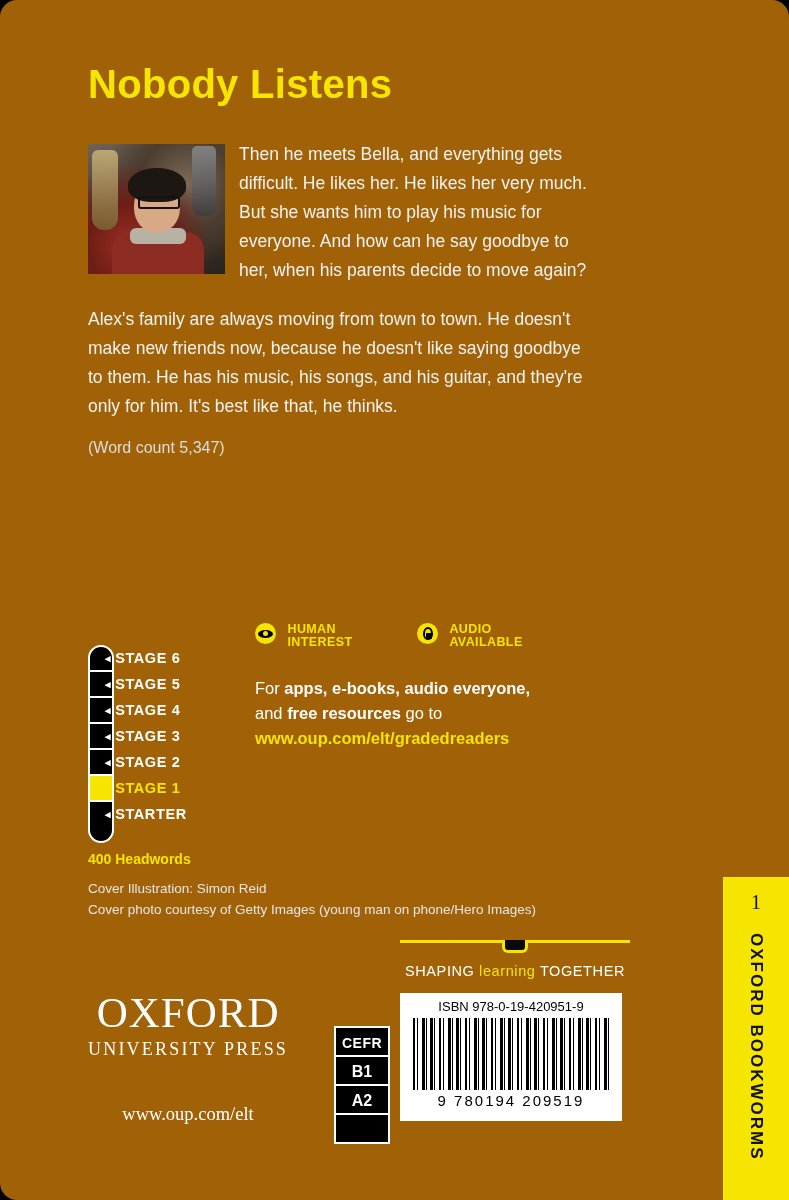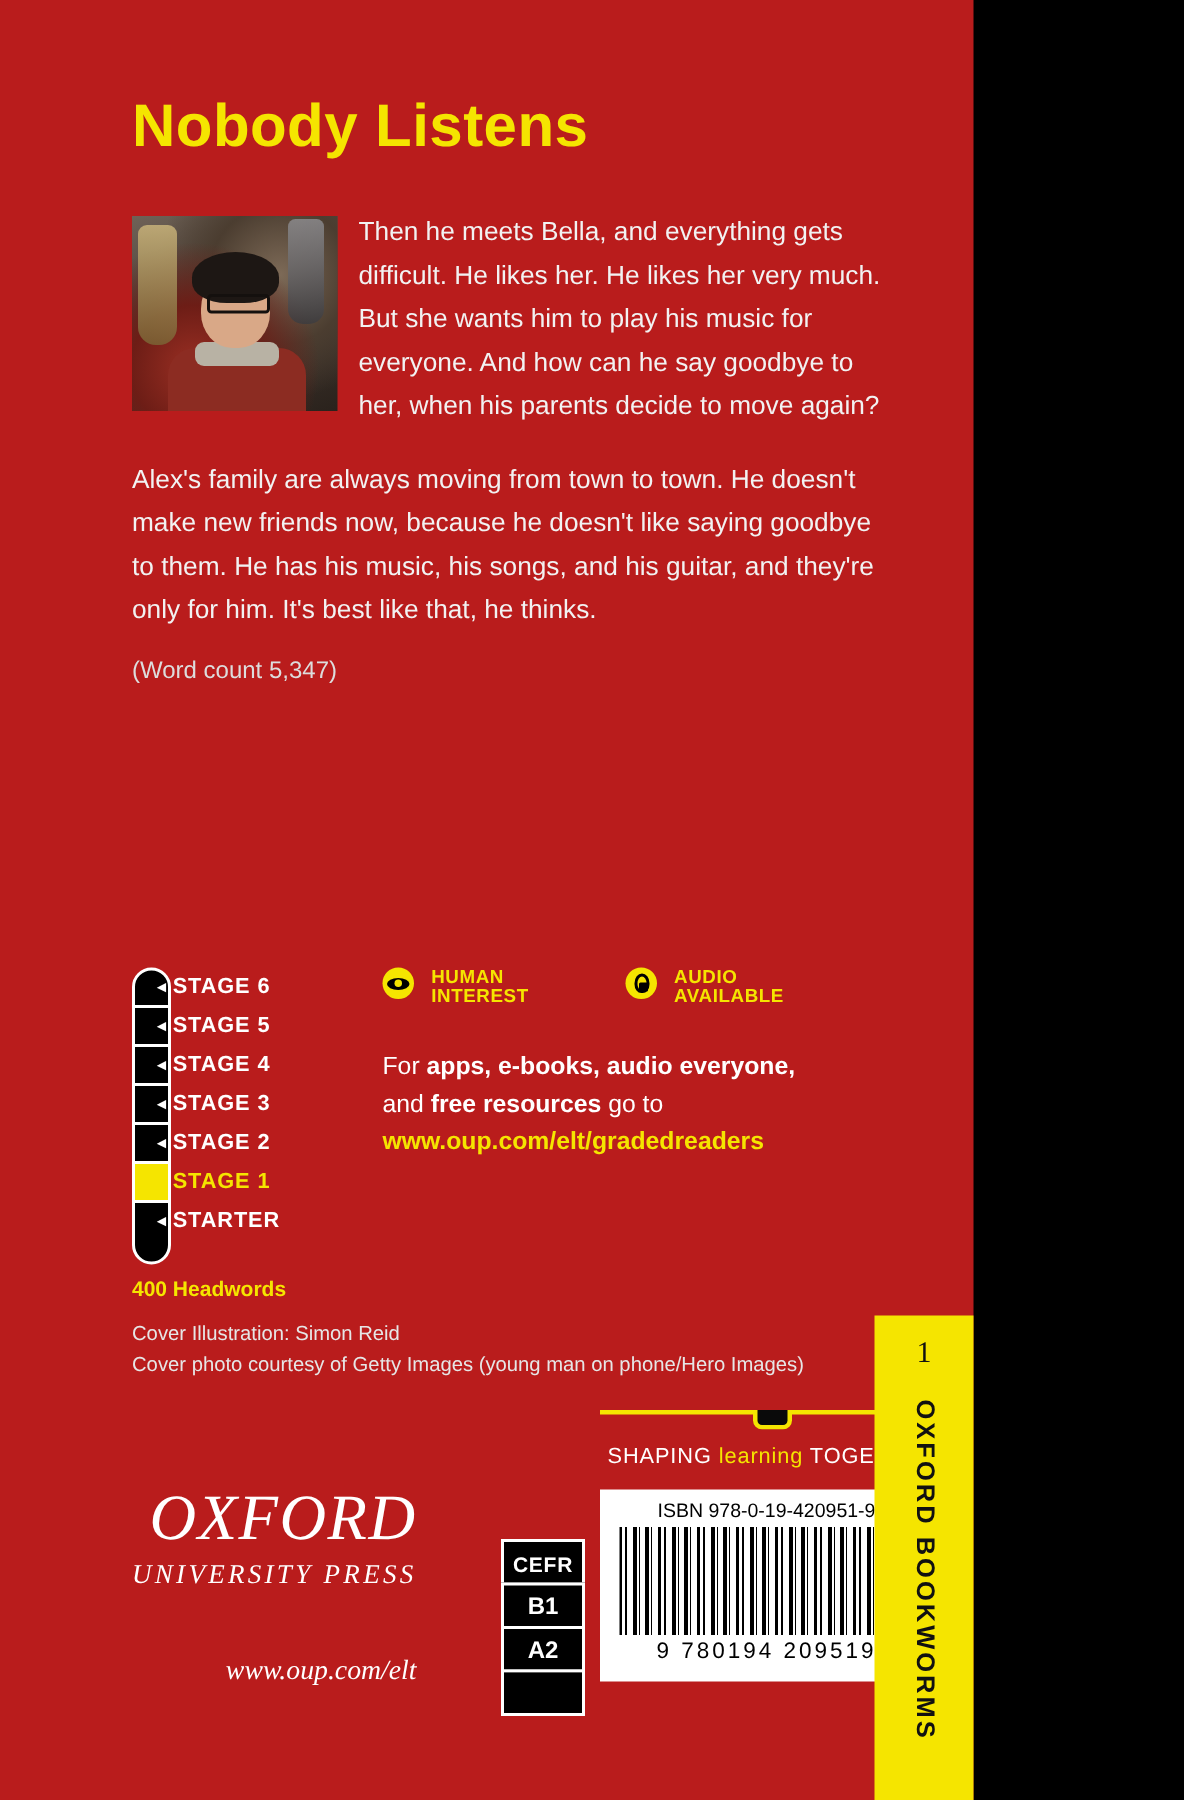--- a/index.html
+++ b/index.html
@@ -10,23 +10,24 @@
   body {
     width: 789px;
     height: 1200px;
     font-family: "Liberation Sans", sans-serif;
     color: #ffffff;
     overflow: hidden;
     position: relative;
   }
   .page {
     position: relative;
-    width: 649px;
+    width: 789px;
     height: 1200px;
-    background: #b91c1c;
+    background: #a16207;
+    border-radius: 17px;
   }
 
   
   .title {
     position: absolute;
     left: 88px;
     top: 62px;
     font-size: 40px;
     font-weight: bold;
     color: #f5e500;
@@ -177,21 +178,21 @@
     font-size: 14px;
     font-weight: bold;
     color: #f5e500;
     white-space: nowrap;
   }
 
   
   .badges {
     position: absolute;
     left: 255px;
-    top: 645px;
+    top: 623px;
     width: 420px;
   }
   .badge {
     display: inline-block;
     vertical-align: top;
     margin-right: 60px;
   }
   .badge-ico {
     display: inline-block;
     width: 21px;
@@ -299,22 +300,21 @@
     letter-spacing: .6px;
     color: #ffffff;
   }
   .shaping .txt .hl { color: #f5e500; }
 
   
   .oup {
     position: absolute;
     left: 88px;
     top: 990px;
-    text-align: right;
-    font-style: italic;
+    text-align: center;
   }
   .oup .ox {
     font-family: "Liberation Serif", serif;
     font-size: 43px;
     letter-spacing: 1px;
     color: #ffffff;
     line-height: 46px;
   }
   .oup .up {
     font-family: "Liberation Serif", serif;

